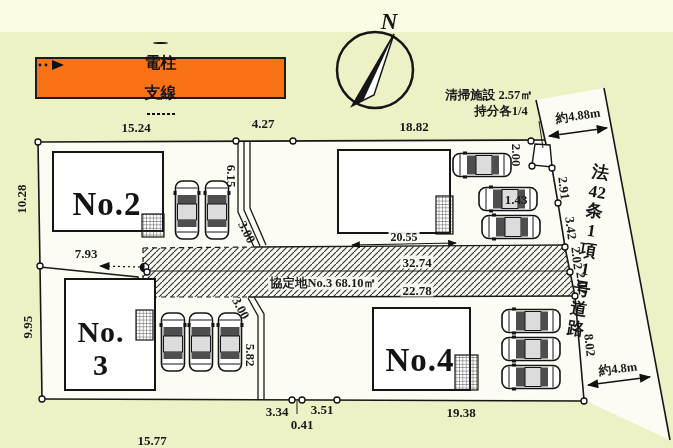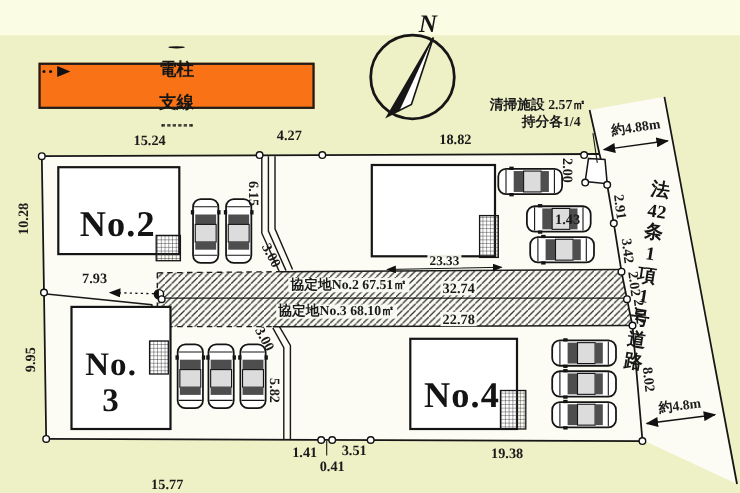--- a/index.html
+++ b/index.html
@@ -168,46 +168,45 @@
     <span class="ic-hatch"></span>
   </div>
 
   <div class="north" style="left:389px;top:22px;">N</div>
 
   <div class="lot" style="left:107px;top:191px;">No.2</div>
   <div class="lot" style="left:101px;top:318px;font-size:30px;">No.</div>
   <div class="lot" style="left:101px;top:351px;font-size:30px;">3</div>
   <div class="lot" style="left:420px;top:347px;">No.4</div>
 
-  <div class="lbl chip jp" style="left:317px;top:259px;">協定地No.2 67.51㎡</div>
   <div class="lbl chip" style="left:417px;top:262px;">32.74</div>
-  <div class="lbl chip jp" style="left:306px;top:283px;">協定地No.3 68.10㎡</div>
+  <div class="lbl chip jp" style="left:323px;top:283px;">協定地No.3 68.10㎡</div>
   <div class="lbl chip" style="left:417px;top:290px;">22.78</div>
 
   <div class="lbl" style="left:136px;top:127px;">15.24</div>
   <div class="lbl" style="left:263px;top:123px;">4.27</div>
   <div class="lbl" style="left:414px;top:126px;">18.82</div>
 
   <div class="lbl" style="left:21px;top:199px;transform:translate(-50%,-50%) rotate(-90deg);">10.28</div>
   <div class="lbl" style="left:27px;top:327px;transform:translate(-50%,-50%) rotate(-90deg);">9.95</div>
 
   <div class="lbl" style="left:152px;top:412px;margin-top:28px;">15.77</div>
-  <div class="lbl" style="left:277px;top:411px;">1.41</div>
+  <div class="lbl" style="left:277px;top:411px;">3.34</div>
   <div class="lbl" style="left:302px;top:424px;">0.41</div>
   <div class="lbl" style="left:322px;top:409px;">3.51</div>
   <div class="lbl" style="left:461px;top:412px;">19.38</div>
 
   <div class="lbl" style="left:564px;top:188px;transform:translate(-50%,-50%) rotate(83deg);">2.91</div>
   <div class="lbl" style="left:571px;top:228px;transform:translate(-50%,-50%) rotate(83deg);">3.42</div>
   <div class="lbl" style="left:577px;top:258px;transform:translate(-50%,-50%) rotate(83deg);">2.02</div>
   <div class="lbl" style="left:582px;top:283px;transform:translate(-50%,-50%) rotate(83deg);">2.02</div>
   <div class="lbl" style="left:590px;top:345px;transform:translate(-50%,-50%) rotate(84deg);">8.02</div>
 
   <div class="lbl" style="left:86px;top:253px;">7.93</div>
-  <div class="lbl chip" style="left:404px;top:237px;font-size:12px;">23.33</div>
+  <div class="lbl chip" style="left:404px;top:237px;font-size:12px;">20.55</div>
 
   <div class="lbl" style="left:231px;top:176px;transform:translate(-50%,-50%) rotate(90deg);">6.15</div>
   <div class="lbl" style="left:247px;top:232px;transform:translate(-50%,-50%) rotate(62deg);">3.00</div>
   <div class="lbl" style="left:241px;top:308px;transform:translate(-50%,-50%) rotate(62deg);">3.00</div>
   <div class="lbl" style="left:250px;top:355px;transform:translate(-50%,-50%) rotate(90deg);">5.82</div>
 
   <div class="lbl jp" style="left:489px;top:95px;text-align:right;">清掃施設 2.57㎡</div>
   <div class="lbl jp" style="left:501px;top:111px;">持分各1/4</div>
   <div class="lbl" style="left:516px;top:155px;transform:translate(-50%,-50%) rotate(90deg);">2.00</div>
   <div class="lbl" style="left:516px;top:176px;margin-top:23px;">1.43</div>

